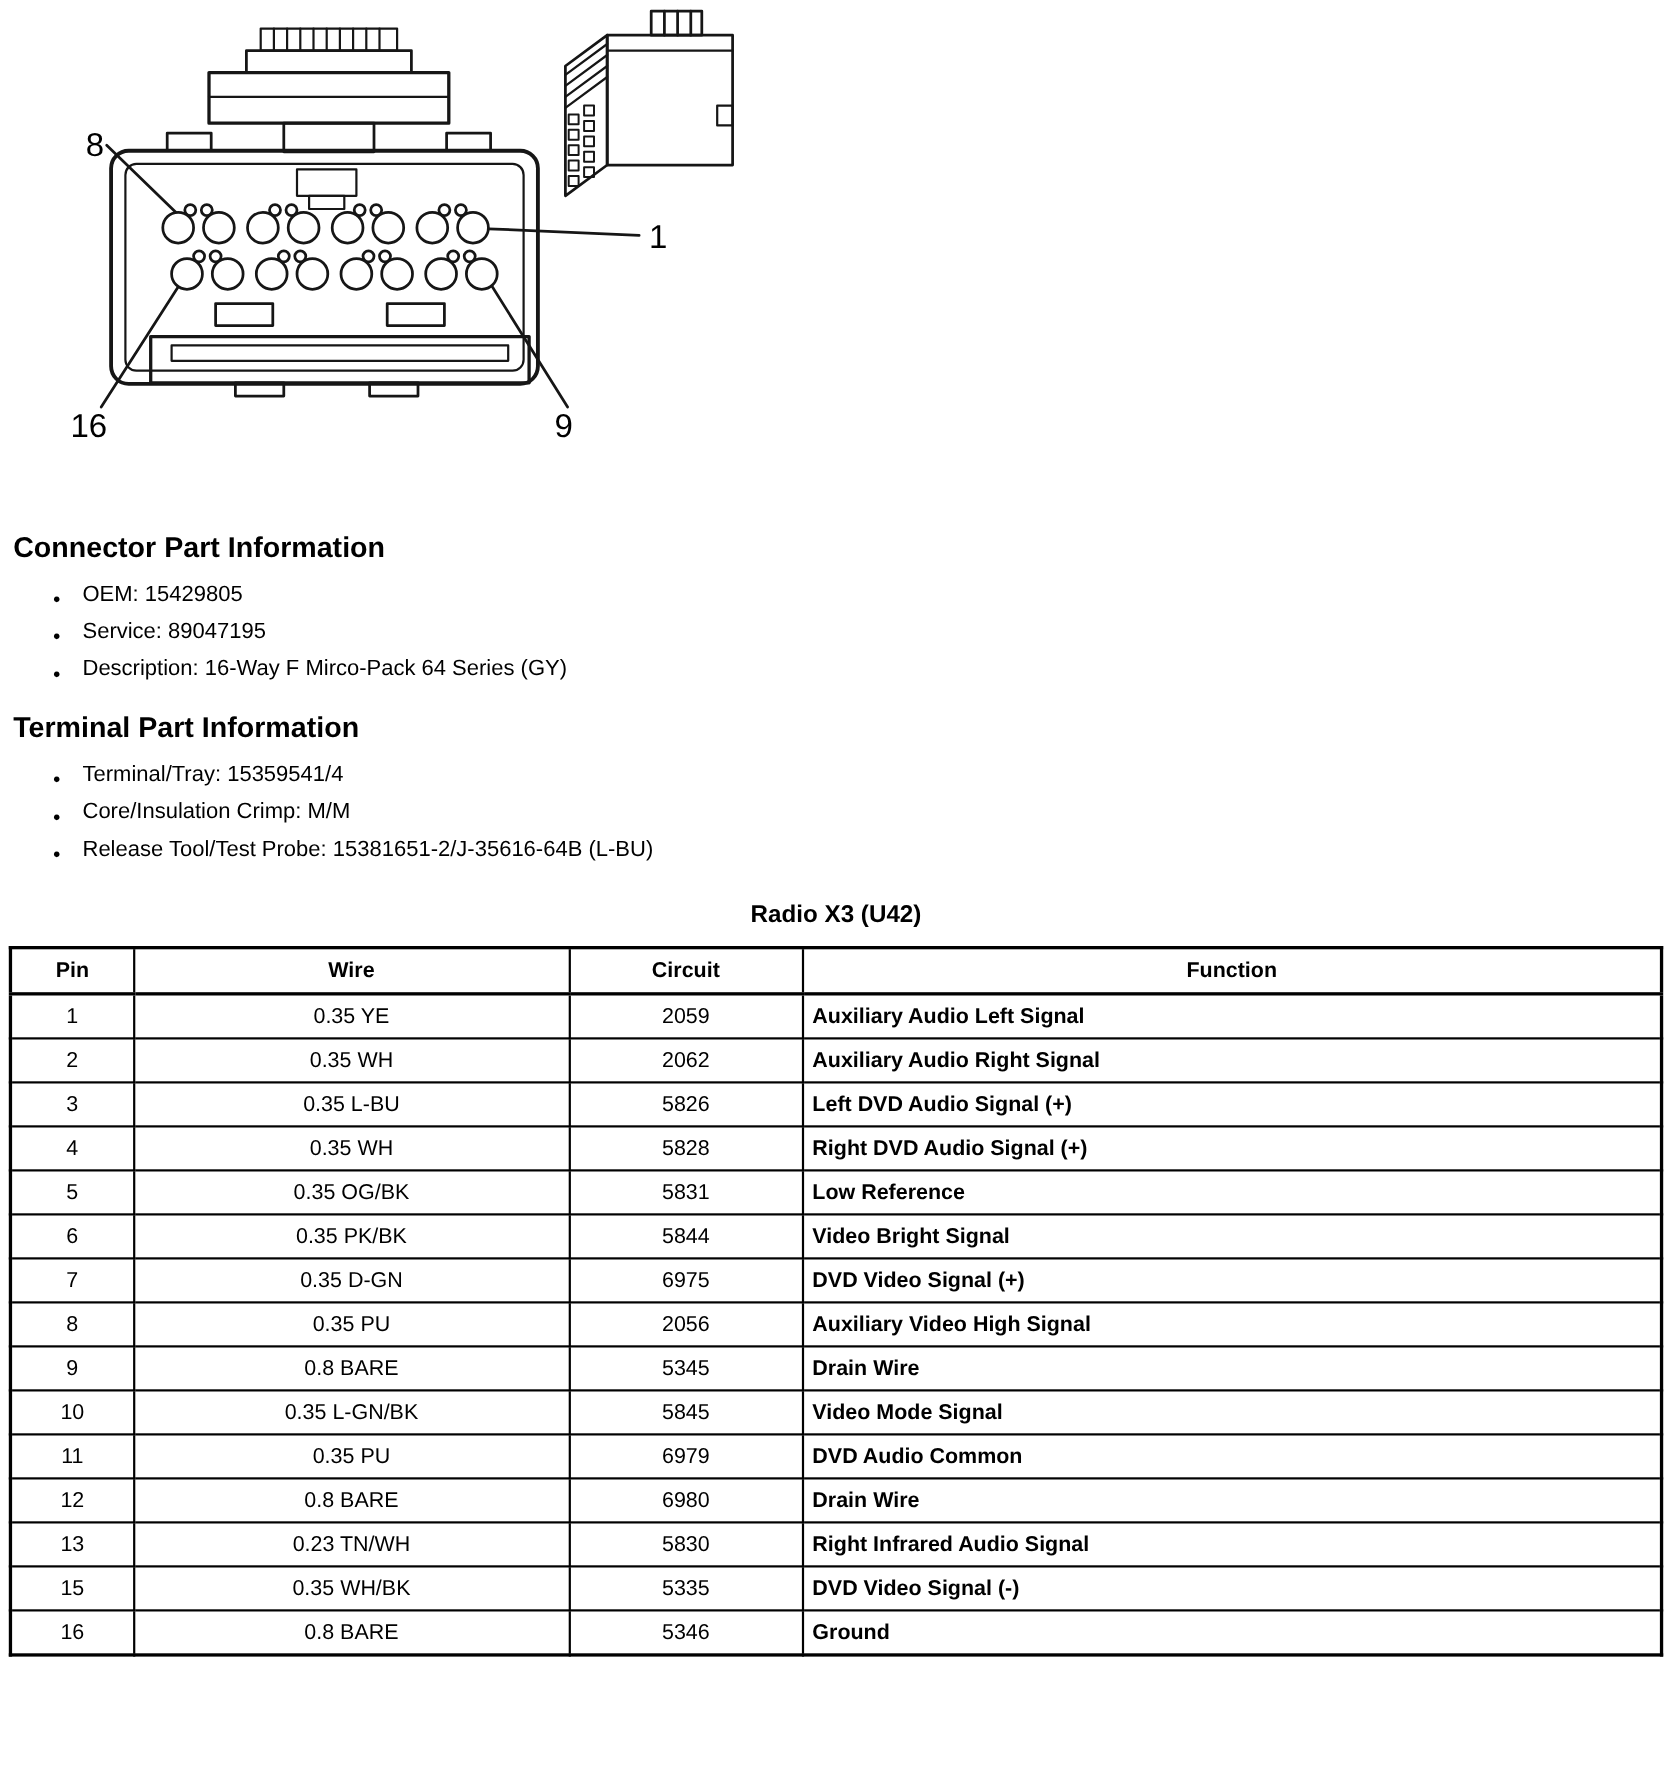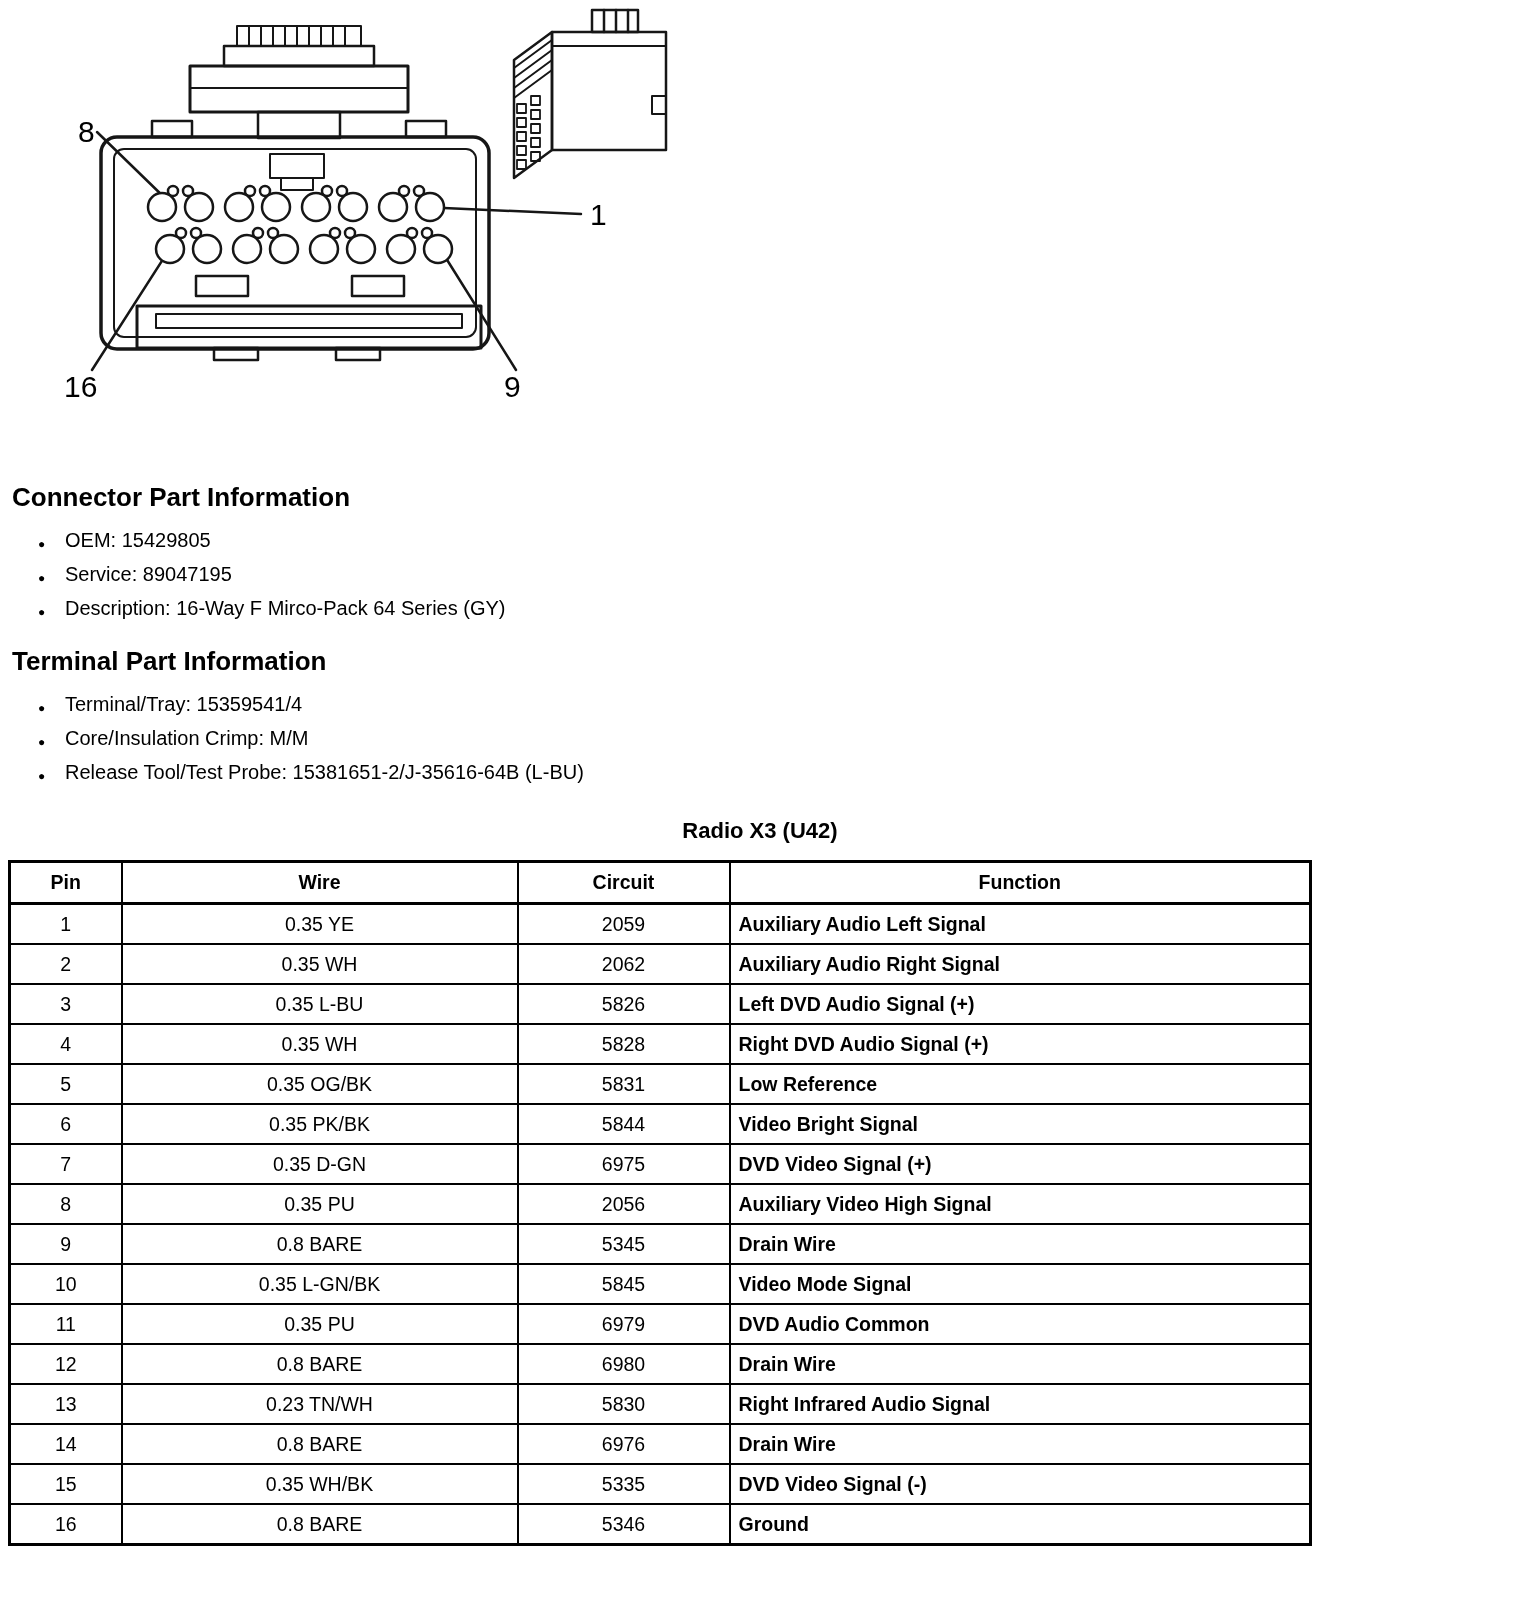--- a/index.html
+++ b/index.html
@@ -24,21 +24,21 @@
     font-size: 26px;
     font-weight: bold;
     margin: 26px 0 16px 12px;
   }
   .section-heading.first {
     margin-top: 30px;
   }
   .info-list {
     list-style: none;
     margin: 0 0 10px 0;
-    padding: 0 0 0 38px;
+    padding: 0 0 0 48px;
   }
   .info-list li {
     font-size: 20px;
     line-height: 23px;
     margin: 0 0 11px 0;
     position: relative;
     padding-left: 27px;
   }
   .info-list li::before {
     content: "\25CF";
@@ -49,21 +49,21 @@
   }
   .table-title {
     text-align: center;
     font-size: 22px;
     font-weight: bold;
     margin: 34px 0 16px 0;
   }
   table.pinout {
     border-collapse: collapse;
     table-layout: fixed;
-    width: 1304px;
+    width: 1504px;
     margin: 0 8px;
     border: 3px solid #000;
   }
   table.pinout th,
   table.pinout td {
     border: 2px solid #000;
     font-size: 19.5px;
     line-height: 23px;
     overflow: hidden;
     white-space: nowrap;
@@ -315,26 +315,20 @@
           <td class="cell-circuit">6980</td>
           <td class="cell-function">Drain Wire</td>
         </tr>
         <tr>
           <td class="cell-pin">13</td>
           <td class="cell-wire">0.23 TN/WH</td>
           <td class="cell-circuit">5830</td>
           <td class="cell-function">Right Infrared Audio Signal</td>
         </tr>
         <tr>
-          <td class="cell-pin">14</td>
-          <td class="cell-wire">0.8 BARE</td>
-          <td class="cell-circuit">6976</td>
-          <td class="cell-function">Drain Wire</td>
-        </tr>
-        <tr>
           <td class="cell-pin">15</td>
           <td class="cell-wire">0.35 WH/BK</td>
           <td class="cell-circuit">5335</td>
           <td class="cell-function">DVD Video Signal (-)</td>
         </tr>
         <tr>
           <td class="cell-pin">16</td>
           <td class="cell-wire">0.8 BARE</td>
           <td class="cell-circuit">5346</td>
           <td class="cell-function">Ground</td>

